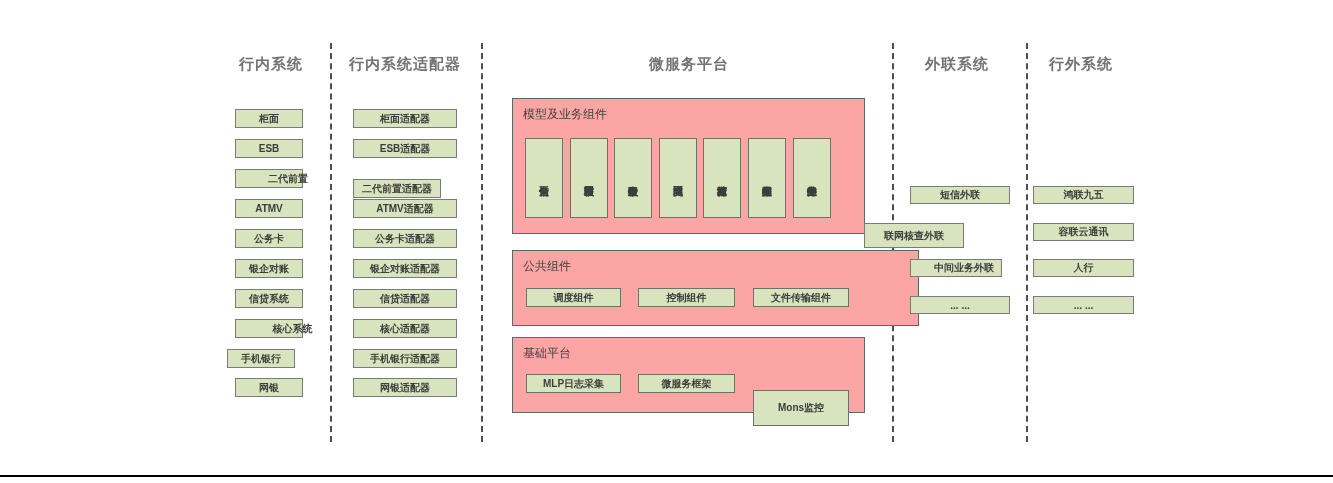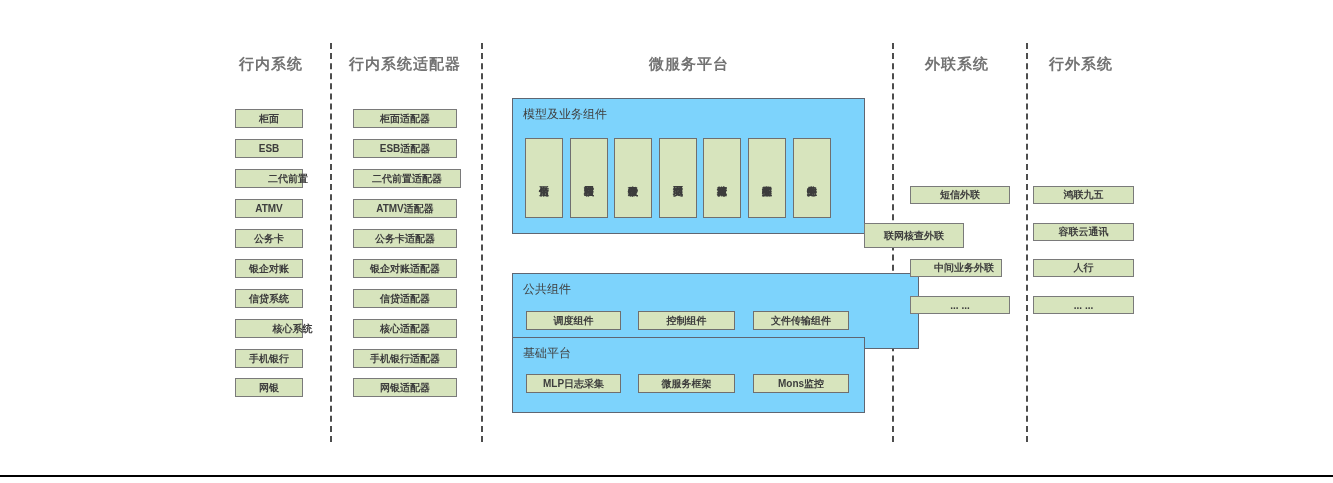--- a/index.html
+++ b/index.html
@@ -1,21 +1,21 @@
 <!DOCTYPE html>
 <html><head>
 <meta charset="utf-8">
 <style>
   html,body{margin:0;padding:0;background:#fff;}
   body{font-family:"Liberation Sans","DejaVu Sans",sans-serif;}
   .canvas{position:relative;width:1333px;height:483px;background:#ffffff;overflow:hidden;}
   .col-header{position:absolute;top:55px;transform:translateX(-50%);font-size:15px;font-weight:bold;color:#737373;letter-spacing:1px;white-space:nowrap;}
   .vsep{position:absolute;top:43px;height:399px;width:0;border-left:2px dashed #4d4d4d;}
   .gbox{position:absolute;background:#d7e4bd;border:1.5px solid #7a7a7a;display:flex;align-items:center;justify-content:center;font-size:10px;font-weight:bold;color:#3d3d3d;box-sizing:border-box;white-space:nowrap;}
-  .panel{position:absolute;background:#7dd3fc;border:1.5px solid #5f6672;box-sizing:border-box;}
+  .panel{position:absolute;background:#fca5a5;border:1.5px solid #5f6672;box-sizing:border-box;}
   .panel-label{position:absolute;left:10px;top:7px;font-size:12px;color:#404040;white-space:nowrap;}
   .vbox{position:absolute;background:#d7e4bd;border:1.5px solid #6f6f6f;box-sizing:border-box;display:flex;align-items:center;justify-content:center;writing-mode:vertical-rl;text-orientation:upright;font-size:10px;font-weight:bold;color:#3d3d3d;line-height:1.1;}
   .hbox{position:absolute;background:#d7e4bd;border:1.5px solid #6f6f6f;box-sizing:border-box;display:flex;align-items:center;justify-content:center;font-size:10px;font-weight:bold;color:#3d3d3d;white-space:nowrap;}
   .bottom-rule{position:absolute;left:0;top:475px;width:1333px;height:2px;background:#000;}
 </style>
 </head>
 <body>
 
 <div class="canvas">
 
@@ -31,57 +31,57 @@
   <div class="vsep" style="left:1026px;"></div>
 
   <div class="gbox" style="left:235px;top:109px;width:68px;height:19px;">柜面</div>
   <div class="gbox" style="left:235px;top:139px;width:68px;height:19px;">ESB</div>
   <div class="gbox" style="left:235px;top:169px;width:68px;height:19px;padding-left:38px;">二代前置</div>
   <div class="gbox" style="left:235px;top:199px;width:68px;height:19px;">ATMV</div>
   <div class="gbox" style="left:235px;top:229px;width:68px;height:19px;">公务卡</div>
   <div class="gbox" style="left:235px;top:259px;width:68px;height:19px;">银企对账</div>
   <div class="gbox" style="left:235px;top:289px;width:68px;height:19px;">信贷系统</div>
   <div class="gbox" style="left:235px;top:319px;width:68px;height:19px;padding-left:47px;">核心系统</div>
-  <div class="gbox" style="left:235px;top:349px;width:68px;height:19px;">手机银行</div>
+  <div class="gbox" style="left:227px;top:349px;width:68px;height:19px;">手机银行</div>
   <div class="gbox" style="left:235px;top:378px;width:68px;height:19px;">网银</div>
 
   <div class="gbox" style="left:353px;top:109px;width:104px;height:19px;">柜面适配器</div>
   <div class="gbox" style="left:353px;top:139px;width:104px;height:19px;">ESB适配器</div>
-  <div class="gbox" style="left:353px;top:169px;width:108px;height:19px;">二代前置适配器</div>
+  <div class="gbox" style="left:353px;top:179px;width:88px;height:19px;">二代前置适配器</div>
   <div class="gbox" style="left:353px;top:199px;width:104px;height:19px;">ATMV适配器</div>
   <div class="gbox" style="left:353px;top:229px;width:104px;height:19px;">公务卡适配器</div>
   <div class="gbox" style="left:353px;top:259px;width:104px;height:19px;">银企对账适配器</div>
   <div class="gbox" style="left:353px;top:289px;width:104px;height:19px;">信贷适配器</div>
   <div class="gbox" style="left:353px;top:319px;width:104px;height:19px;">核心适配器</div>
   <div class="gbox" style="left:353px;top:349px;width:104px;height:19px;">手机银行适配器</div>
   <div class="gbox" style="left:353px;top:378px;width:104px;height:19px;">网银适配器</div>
 
   <div class="panel" style="left:512px;top:98px;width:353px;height:136px;">
     <div class="panel-label">模型及业务组件</div>
     <div class="vbox" style="left:12px;top:39px;width:38px;height:80px;">短信平台</div>
     <div class="vbox" style="left:57px;top:39px;width:38px;height:80px;">联网核查</div>
     <div class="vbox" style="left:101px;top:39px;width:38px;height:80px;">银联及银行卡</div>
     <div class="vbox" style="left:146px;top:39px;width:38px;height:80px;">同城票交</div>
     <div class="vbox" style="left:190px;top:39px;width:38px;height:80px;">城商行清算</div>
     <div class="vbox" style="left:235px;top:39px;width:38px;height:80px;">中间业务模型</div>
     <div class="vbox" style="left:280px;top:39px;width:38px;height:80px;">中间业务组件</div>
   </div>
 
-  <div class="panel" style="left:512px;top:250px;width:407px;height:76px;margin-top:23px;">
+  <div class="panel" style="left:512px;top:250px;width:407px;height:76px;">
     <div class="panel-label">公共组件</div>
     <div class="hbox" style="left:13px;top:37px;width:95px;height:19px;">调度组件</div>
     <div class="hbox" style="left:125px;top:37px;width:97px;height:19px;">控制组件</div>
     <div class="hbox" style="left:240px;top:37px;width:96px;height:19px;">文件传输组件</div>
   </div>
 
   <div class="panel" style="left:512px;top:337px;width:353px;height:76px;">
     <div class="panel-label">基础平台</div>
     <div class="hbox" style="left:13px;top:36px;width:95px;height:19px;">MLP日志采集</div>
     <div class="hbox" style="left:125px;top:36px;width:97px;height:19px;">微服务框架</div>
-    <div class="hbox" style="left:240px;top:36px;width:96px;height:19px;">Mons监控</div>
+    <div class="hbox" style="left:240px;top:52px;width:96px;height:36px;">Mons监控</div>
   </div>
 
   <div class="gbox" style="left:910px;top:186px;width:100px;height:18px;">短信外联</div>
   <div class="gbox" style="left:864px;top:223px;width:100px;height:25px;">联网核查外联</div>
   <div class="gbox" style="left:910px;top:259px;width:92px;height:18px;padding-left:16px;">中间业务外联</div>
   <div class="gbox" style="left:910px;top:296px;width:100px;height:18px;">... ...</div>
 
   <div class="gbox" style="left:1033px;top:186px;width:101px;height:18px;">鸿联九五</div>
   <div class="gbox" style="left:1033px;top:223px;width:101px;height:18px;">容联云通讯</div>
   <div class="gbox" style="left:1033px;top:259px;width:101px;height:18px;">人行</div>

